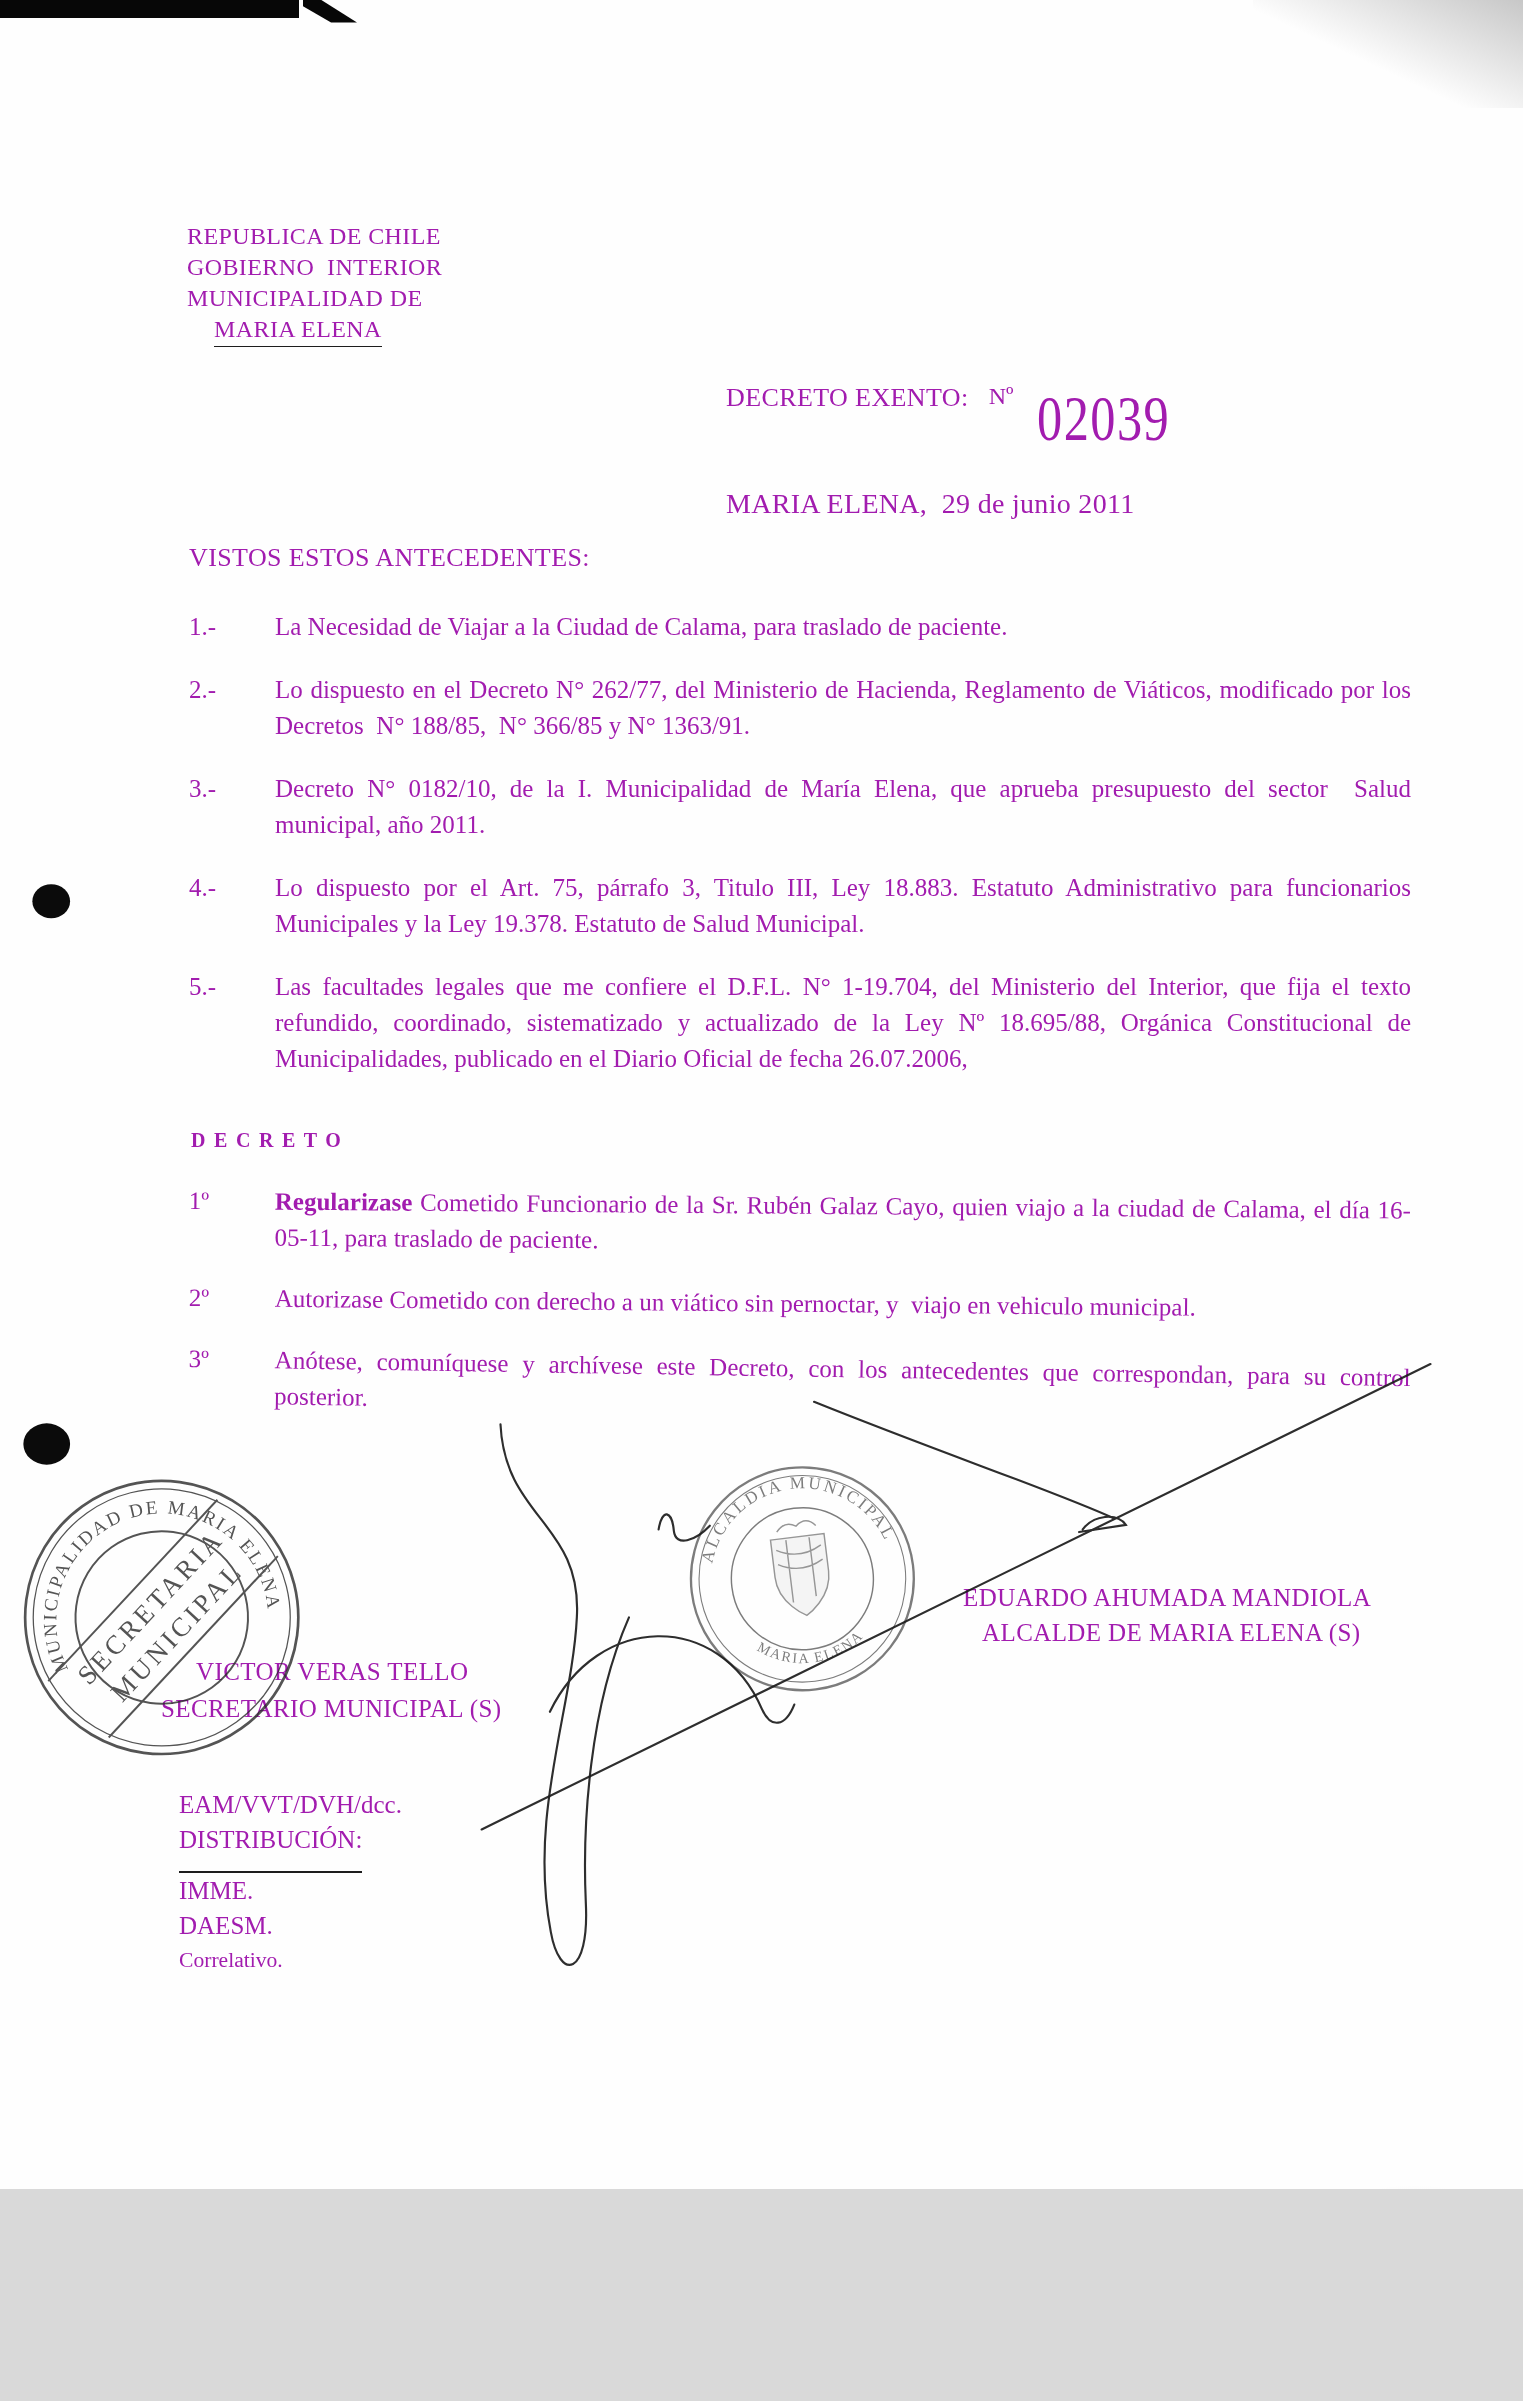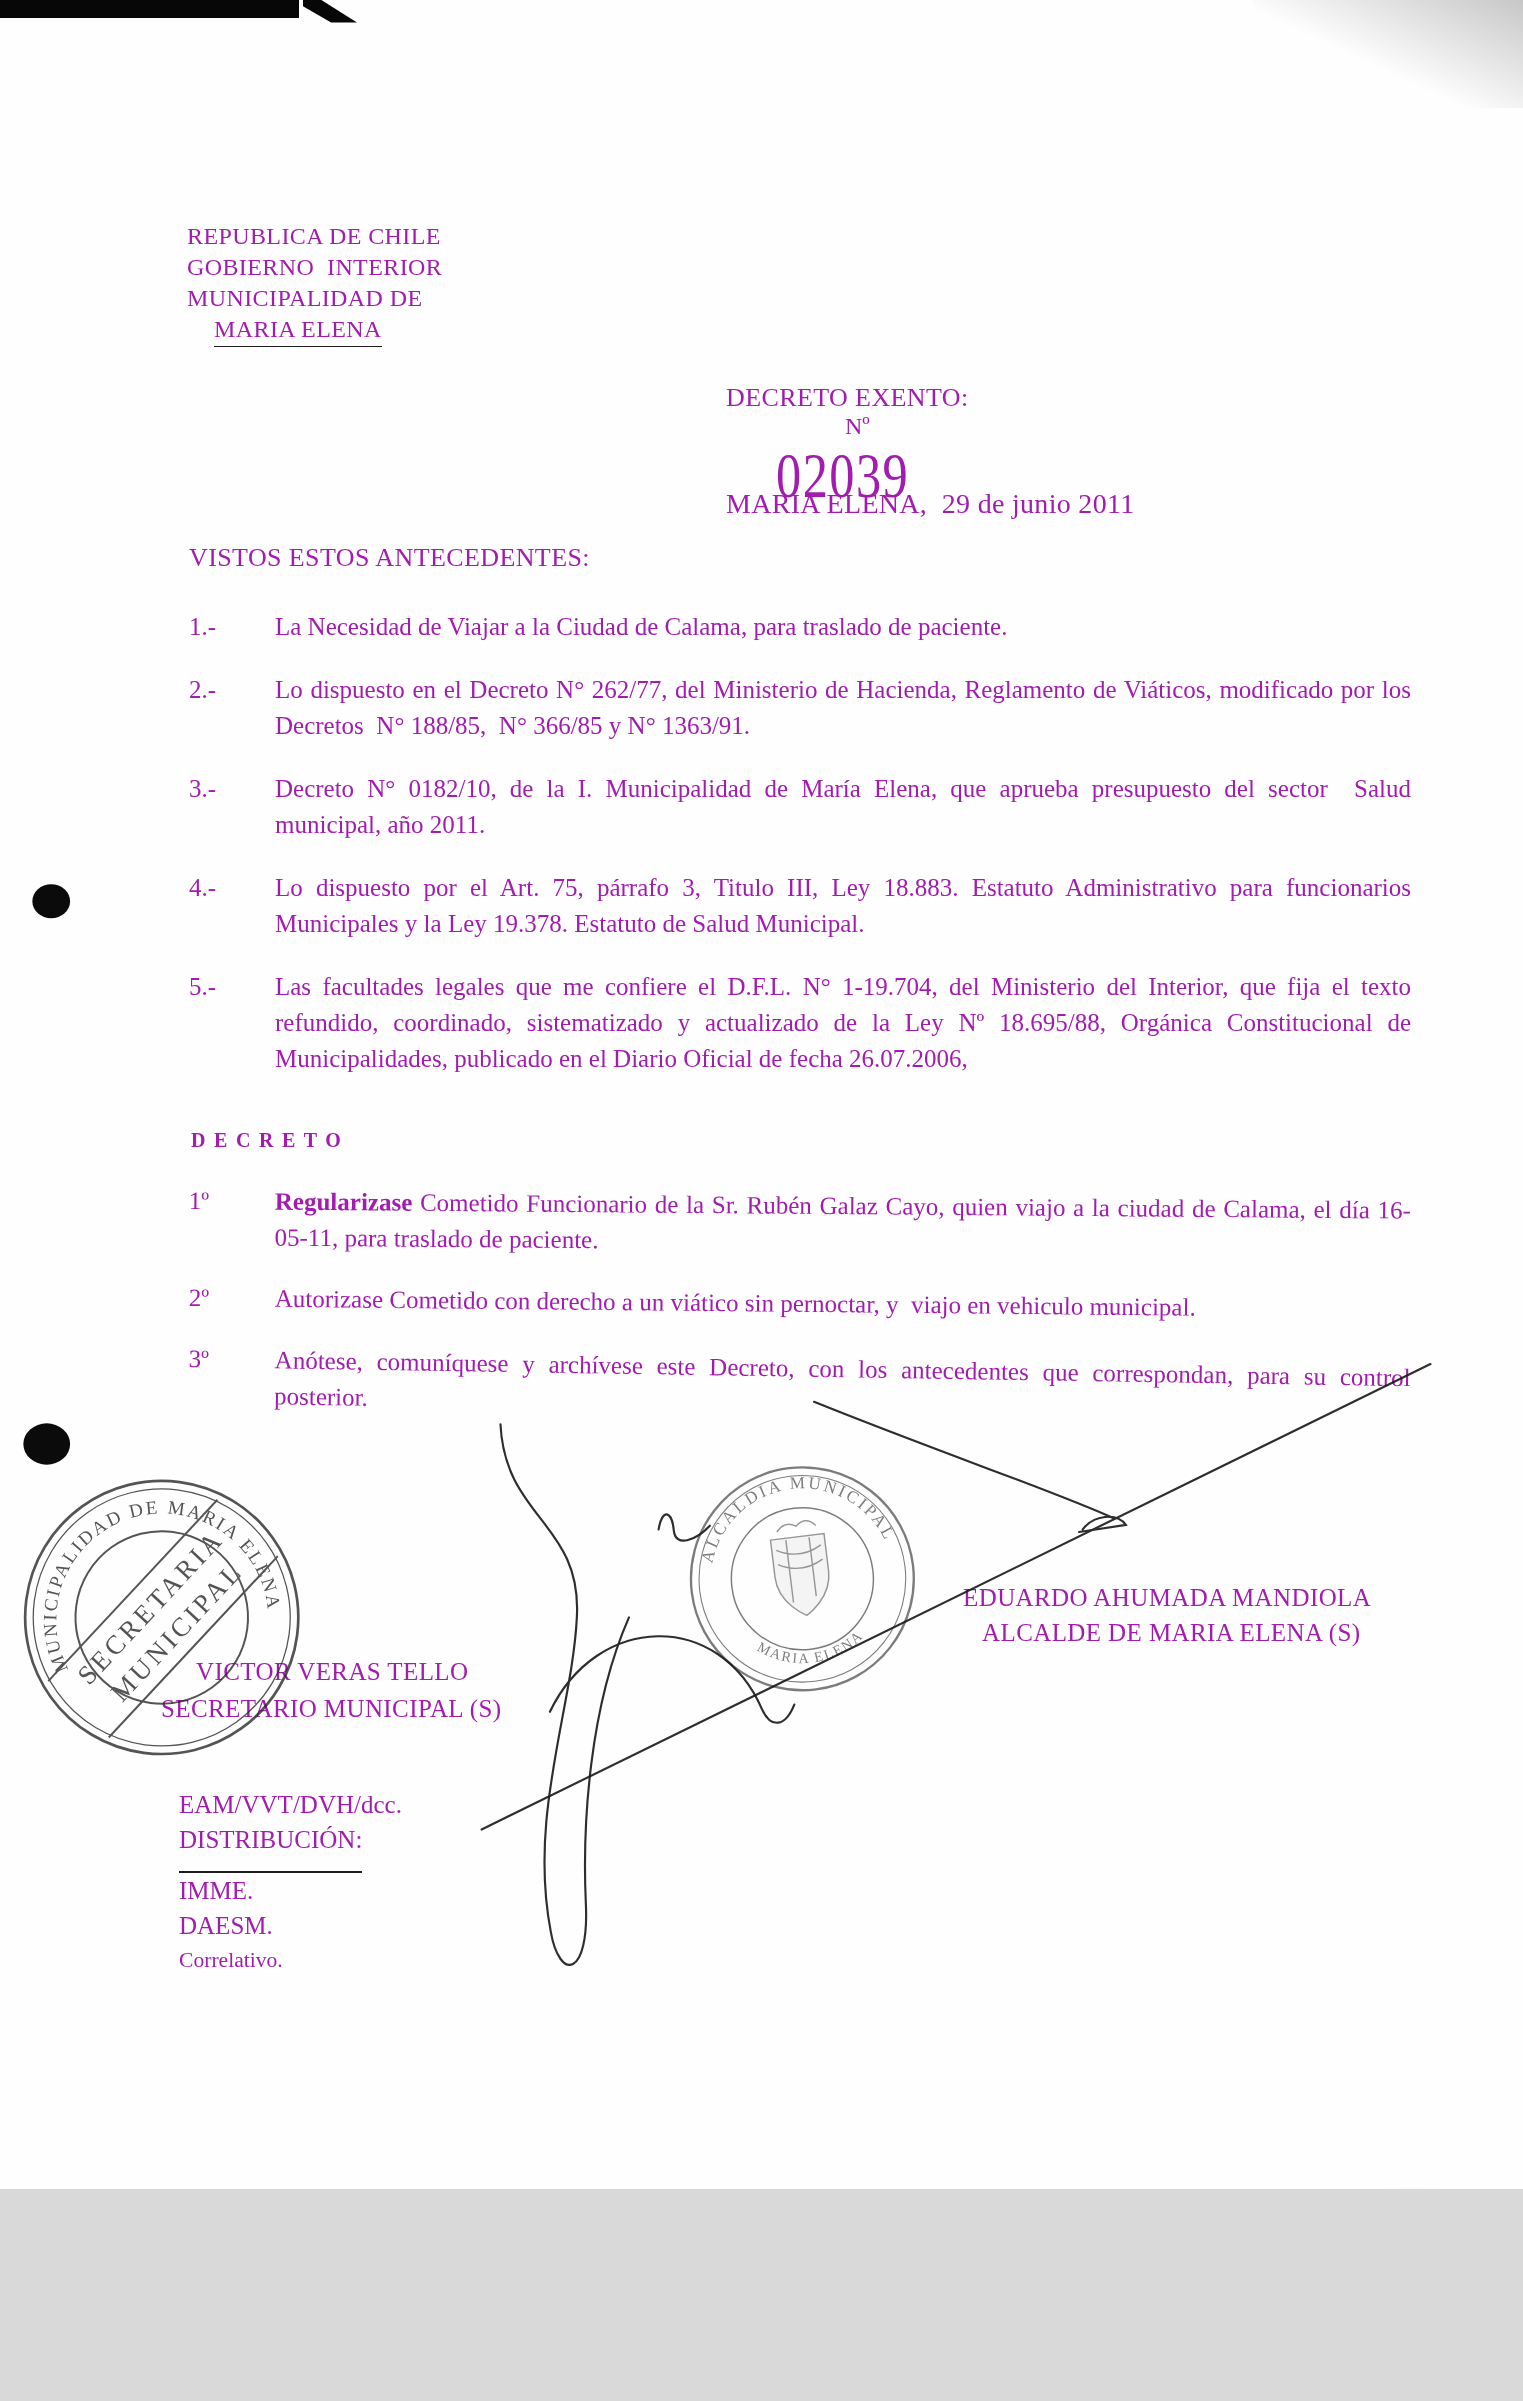--- a/index.html
+++ b/index.html
@@ -20,21 +20,21 @@
   .corner-shadow{position:absolute;right:0;top:0;width:270px;height:108px;
            background:linear-gradient(205deg,rgba(110,110,110,.38),rgba(255,255,255,0) 58%);}
   .smudge-br{position:absolute;left:1319px;top:2184px;width:189px;height:90px;
            background:radial-gradient(ellipse at center,rgba(0,0,0,.08),transparent 70%);}
 
   
   .letterhead{position:absolute;left:187px;top:221px;font-size:24px;line-height:31px;letter-spacing:0.4px;}
   .letterhead .l4{margin-left:27px;display:inline-block;border-bottom:1.8px solid #1d1d1d;padding-bottom:0.9px;}
 
   
-  .decree-line{position:absolute;left:726px;top:383px;display:flex;align-items:center;flex-direction:column;}
+  .decree-line{position:absolute;left:726px;top:383px;display:flex;align-items:flex-start;}
   .decree-label{font-size:26px;letter-spacing:0.4px;}
   .decree-nsym{font-size:24px;margin-left:20px;}
   .decree-number{font-size:63px;margin-left:23.4px;letter-spacing:1.8px;transform:scaleX(.8);transform-origin:left bottom;}
   .place-date{position:absolute;left:726px;top:488px;font-size:28px;letter-spacing:0.3px;}
 
   
   .vistos-title{position:absolute;left:189px;top:543px;font-size:26px;letter-spacing:0.4px;}
   .list{position:absolute;left:189px;width:1222px;}
   .vistos-list{top:609px;}
   .item{display:flex;margin-bottom:27px;}

